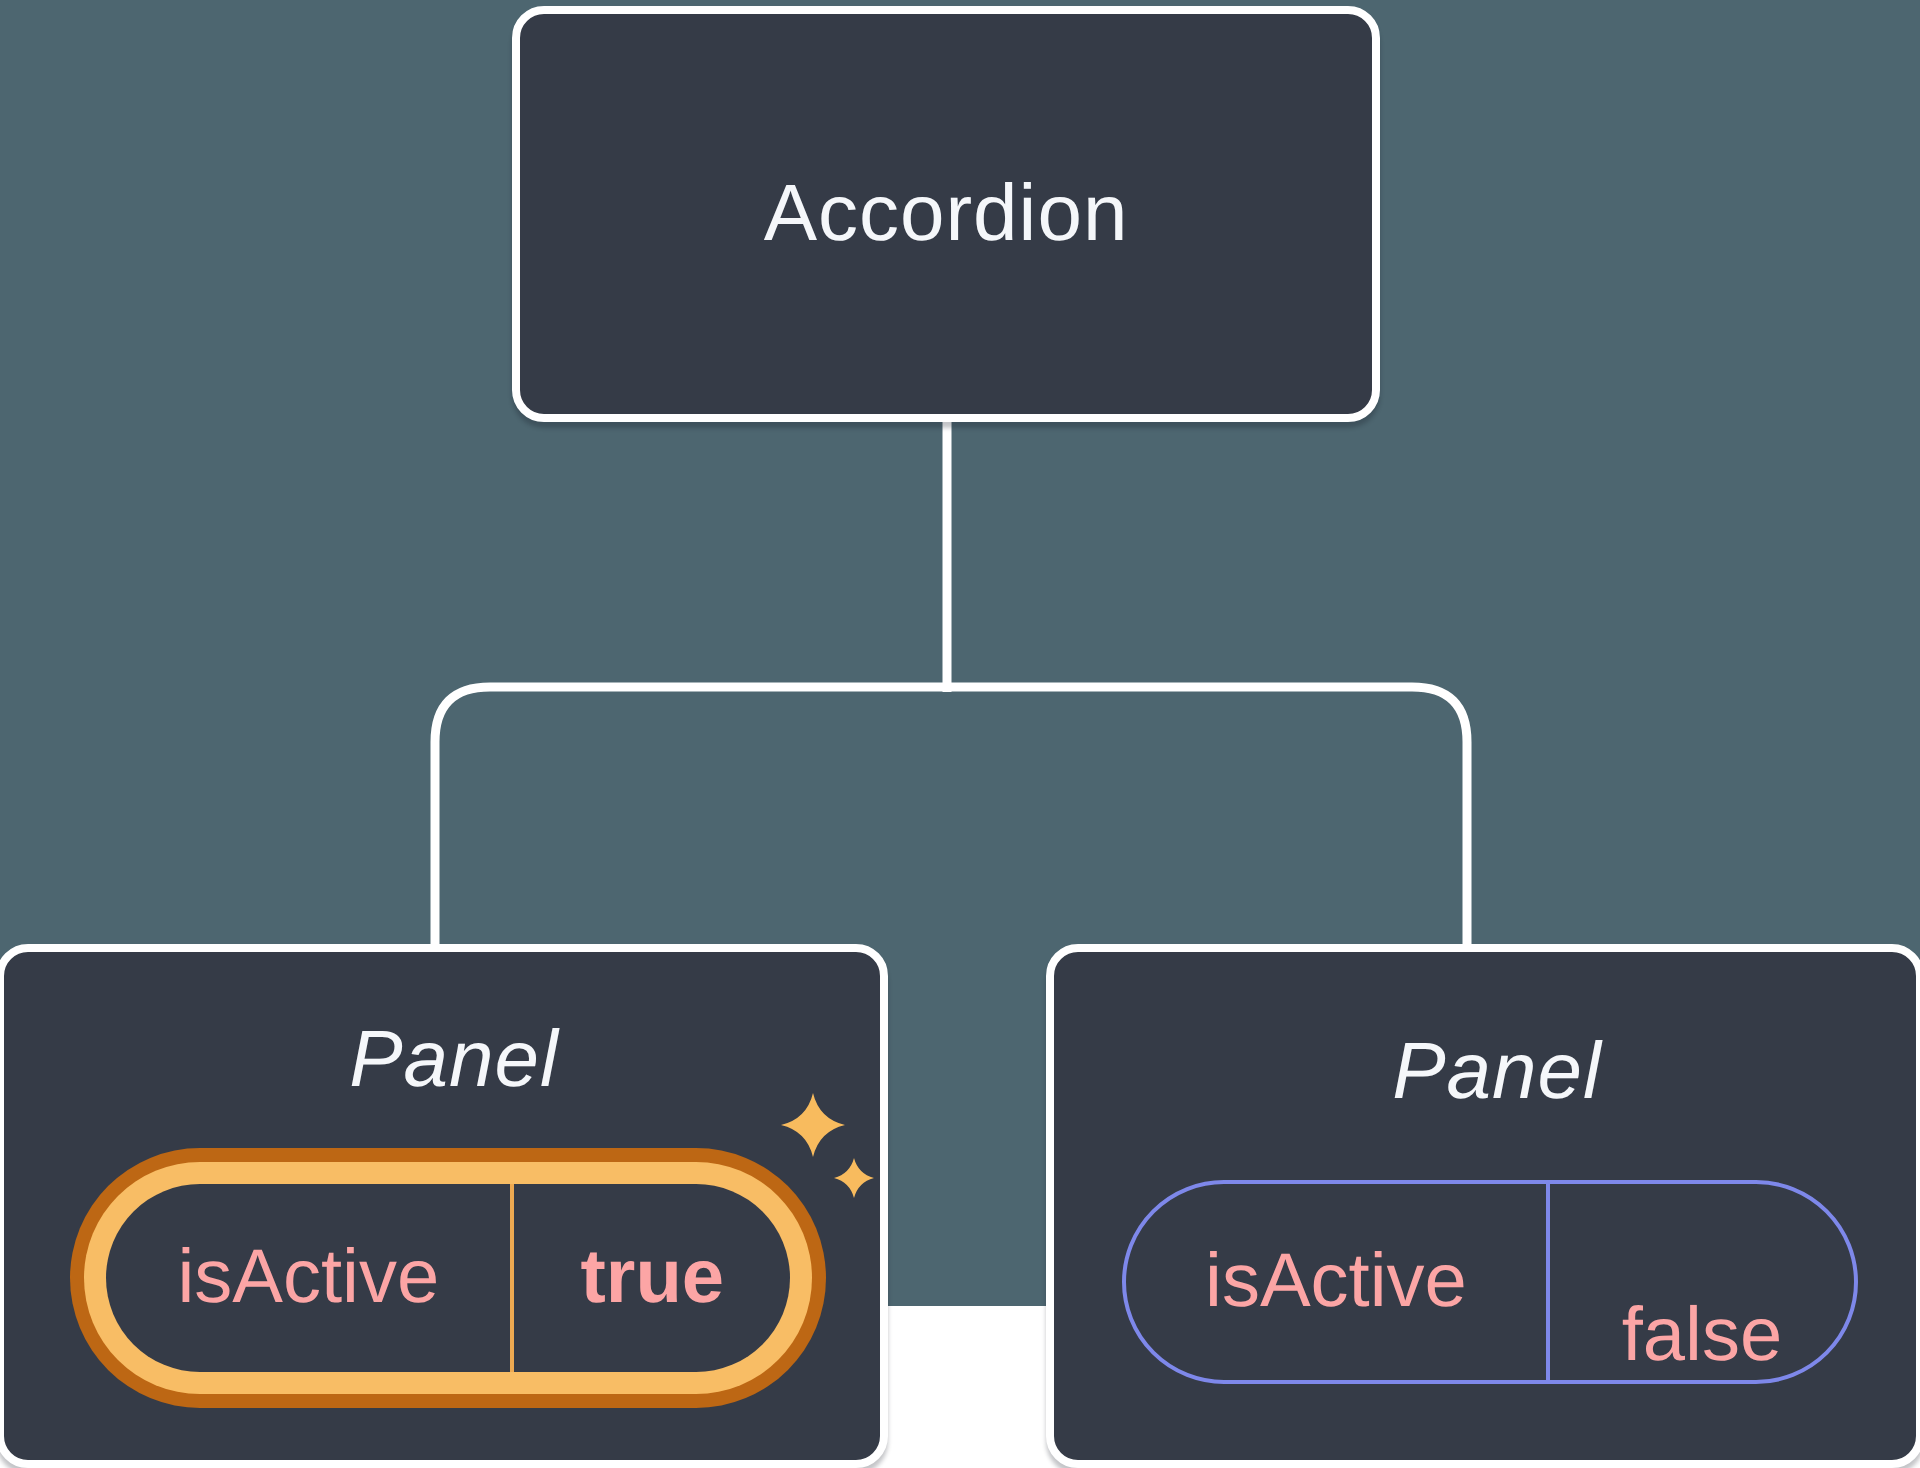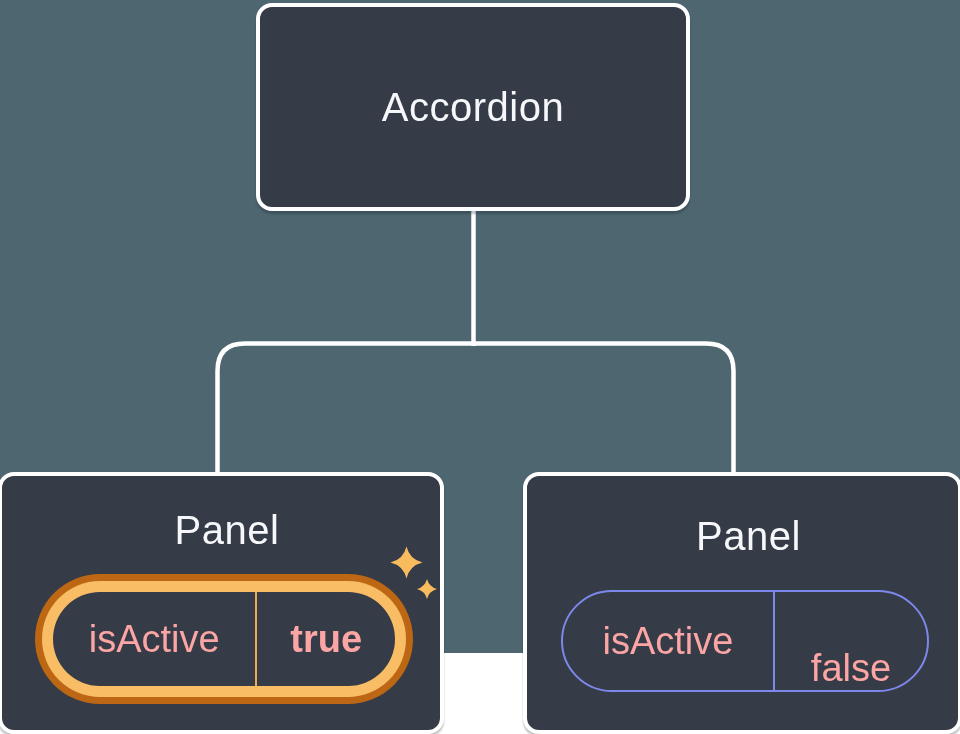--- a/index.html
+++ b/index.html
@@ -31,20 +31,21 @@
   .node-title{
     color:#f5f7fa;
     font-size:40px;
     font-weight:500;
     letter-spacing:.5px;
     text-align:center;
   }
   .panel-title{
     position:absolute;left:12px;right:0;
     text-align:center;
+    font-style:italic;
   }
   .node-panel-left{ left:-2px;top:472px;width:446px;height:262px; }
   .node-panel-right{ left:523px;top:472px;width:439px;height:262px; }
   .node-panel-left .panel-title{ top:32px; }
   .node-panel-right .panel-title{ top:38px; }
 
   
   .pill-active-outer{
     position:absolute;left:33px;top:98px;width:378px;height:130px;
     background:#bd6714;

